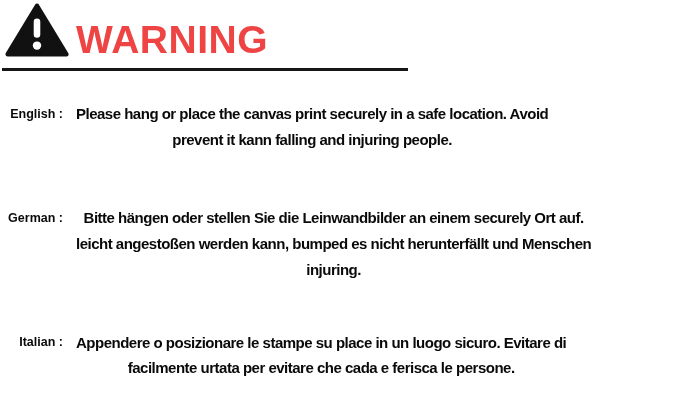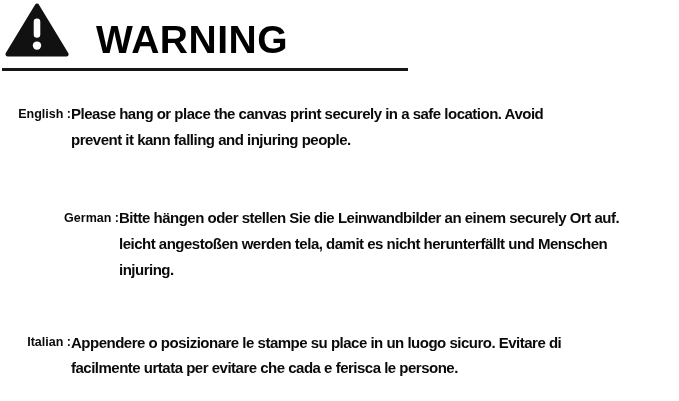--- a/index.html
+++ b/index.html
@@ -23,59 +23,59 @@
     height: 55px;
   }
   .page-title {
     position: absolute;
     left: 76px;
     top: 20px;
     font-size: 39px;
     font-weight: bold;
     letter-spacing: 0.5px;
     line-height: 1;
-    color: #000000;
+    color: #ef4444;
     white-space: nowrap;
-    margin-left: 20px;
   }
   .title-underline {
     position: absolute;
     left: 2px;
     top: 68px;
     width: 406px;
     height: 3px;
     background: #161616;
   }
   .lang-section {
     position: absolute;
-    left: 9px;
+    left: 1px;
     display: flex;
-    gap: 0;
+    gap: 13px;
   }
   .lang-label {
     flex: 0 0 62px;
     width: 62px;
     text-align: right;
     font-size: 12.5px;
     font-weight: bold;
     line-height: 26px;
     white-space: nowrap;
   }
   .lang-lines {
     flex: 1 1 auto;
   }
   .text-line {
     font-size: 15px;
     font-weight: bold;
     line-height: 26px;
     letter-spacing: -0.5px;
     white-space: nowrap;
+    text-align: center;
   }
   #section-english { top: 101px; }
-  #section-german  { top: 205px; margin-left: 48px; }
+  #section-german  { top: 205px; }
   #section-italian { top: 330px; }
   #section-italian .lang-label,
   #section-italian .text-line { line-height: 25px; }
 </style>
 </head>
 <body>
 
 <svg class="warn-icon" viewBox="0 0 70 60" xmlns="http://www.w3.org/2000/svg" aria-hidden="true">
   <path d="M35 3 L67 56 L3 56 Z" fill="#111111" stroke="#111111" stroke-width="5" stroke-linejoin="round"></path>
   <rect x="31.4" y="17" width="7.2" height="21" rx="3.6" fill="#ffffff"></rect>
@@ -90,21 +90,21 @@
   <div class="lang-lines">
     <div class="text-line">Please hang or place the canvas print securely in a safe location. Avoid</div>
     <div class="text-line">prevent it kann falling and injuring people.</div>
   </div>
 </div>
 
 <div class="lang-section" id="section-german">
   <div class="lang-label">German :</div>
   <div class="lang-lines">
     <div class="text-line">Bitte hängen oder stellen Sie die Leinwandbilder an einem securely Ort auf.</div>
-    <div class="text-line">leicht angestoßen werden tela, damit es nicht herunterfällt und Menschen</div>
+    <div class="text-line">leicht angestoßen werden kann, bumped es nicht herunterfällt und Menschen</div>
     <div class="text-line">injuring.</div>
   </div>
 </div>
 
 <div class="lang-section" id="section-italian">
   <div class="lang-label">Italian :</div>
   <div class="lang-lines">
     <div class="text-line">Appendere o posizionare le stampe su place in un luogo sicuro. Evitare di</div>
     <div class="text-line">facilmente urtata per evitare che cada e ferisca le persone.</div>
   </div>

